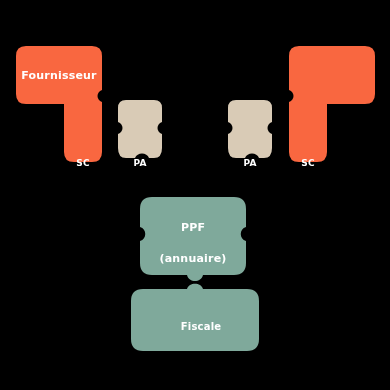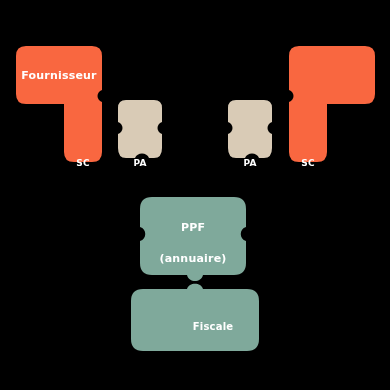--- a/index.html
+++ b/index.html
@@ -159,15 +159,15 @@
       C 58,-3 70,-3 72,4
       L 116,4
       Q 128,4 128,16
       L 128,54
       Q 128,66 116,66
       L 12,66
       Q 0,66 0,54
       L 0,16
       Q 0,4 12,4 Z" fill="#7FA99B"></path>
   </svg>
-  <div class="node-label lbl-admin" style="left:149px; top:321px; width:128px;">Fiscale</div>
+  <div class="node-label lbl-admin" style="left:137px; top:321px; width:128px;">Fiscale</div>
 
 </div>
 
 </body></html>

